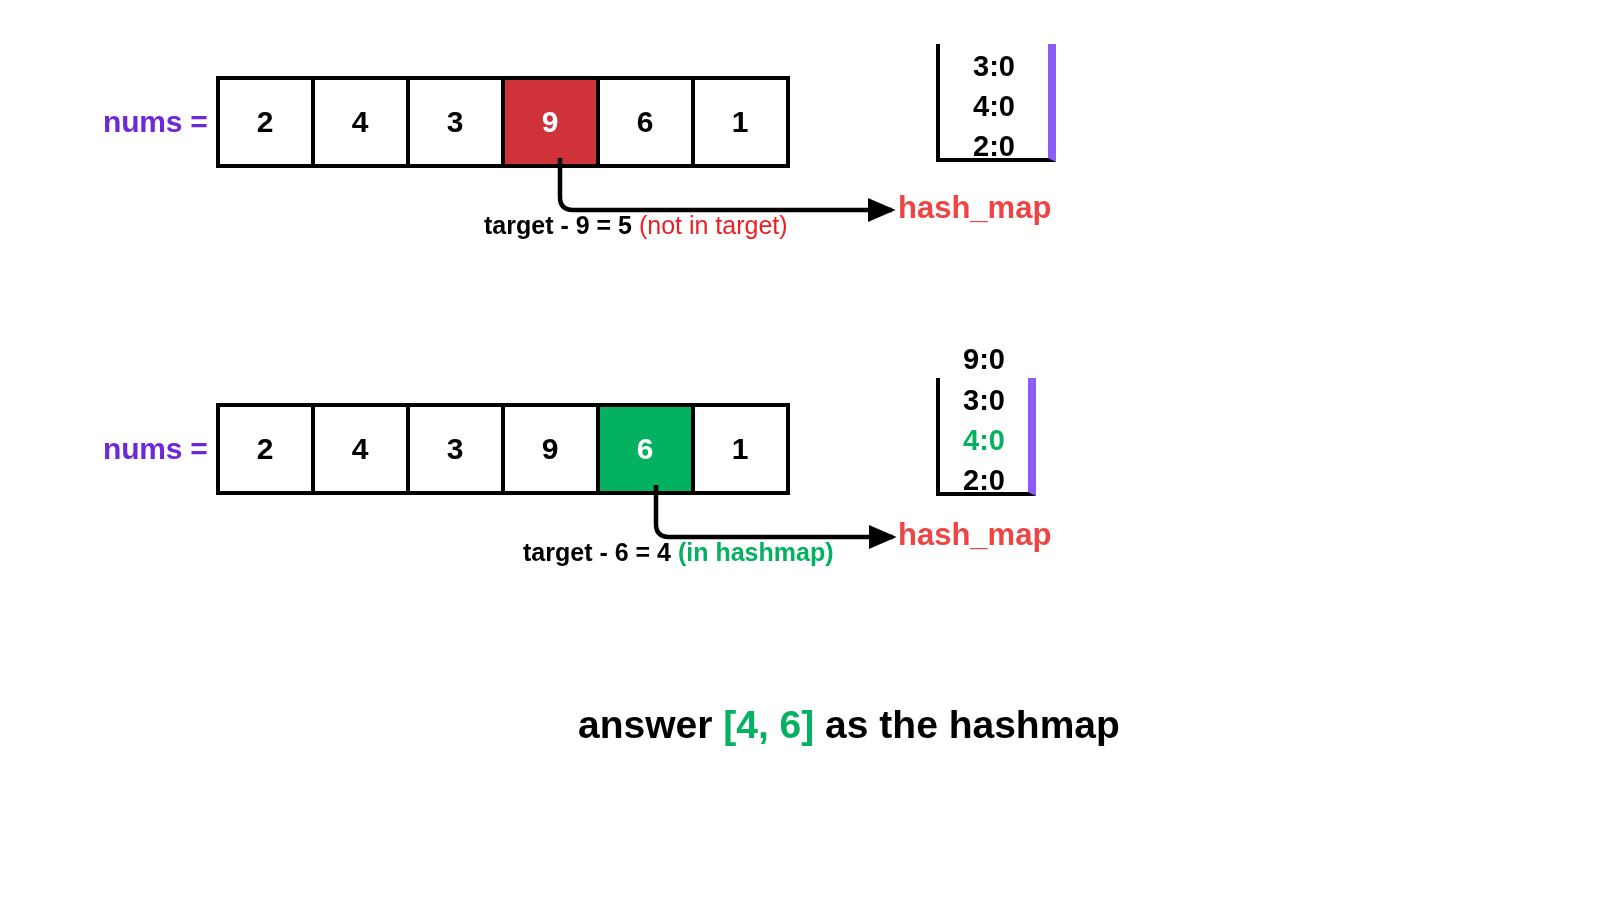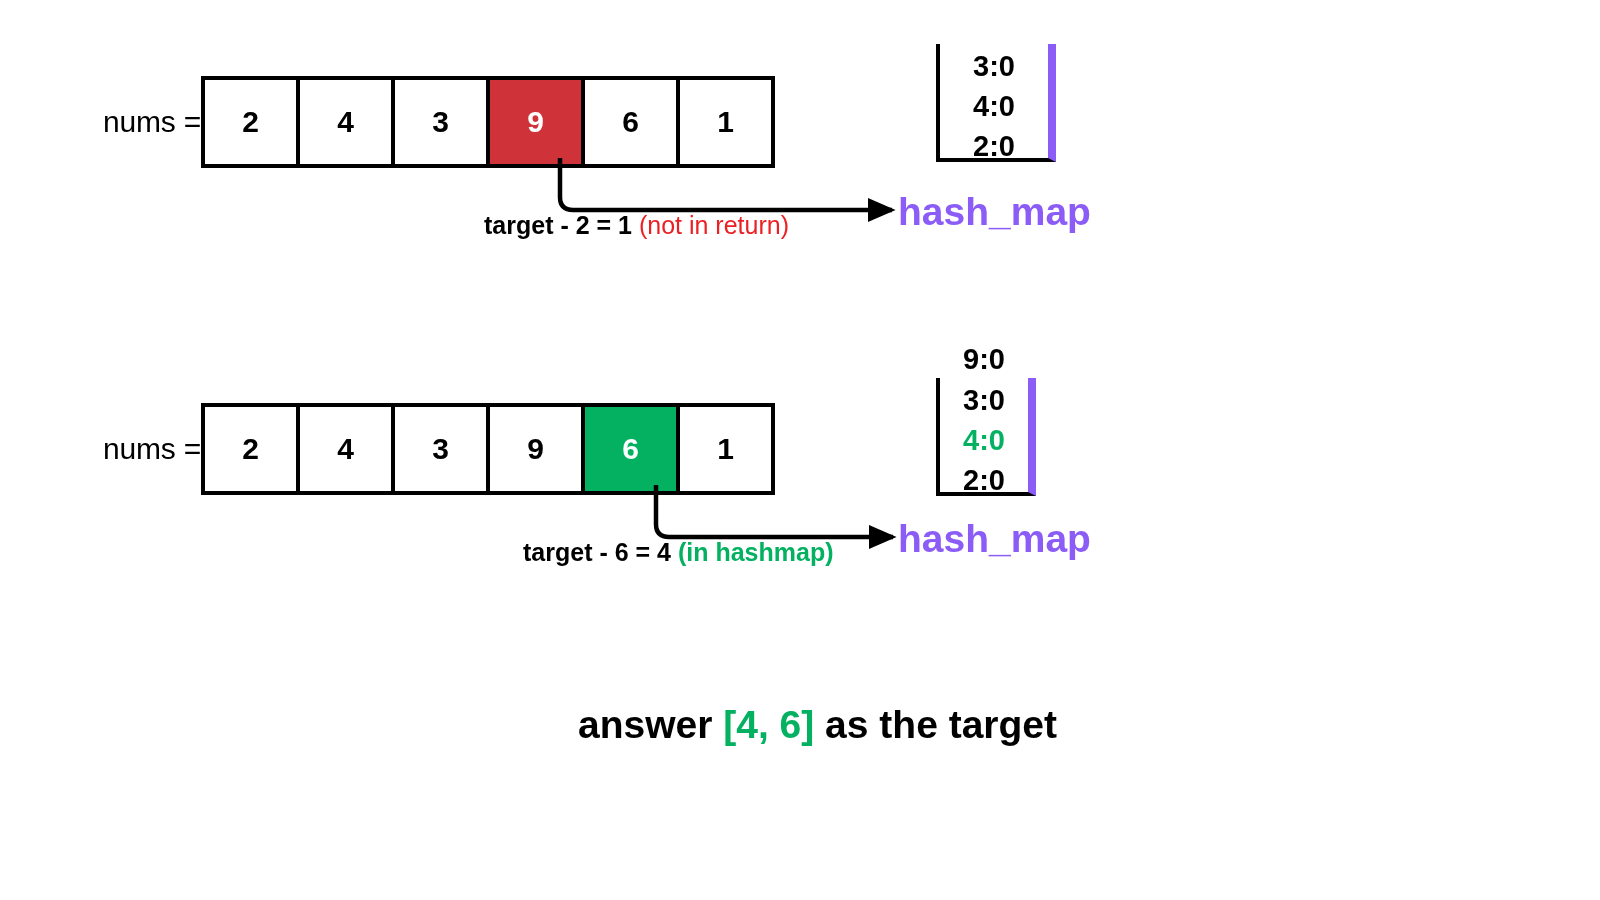--- a/index.html
+++ b/index.html
@@ -24,24 +24,25 @@
   }
 
   
   .array-row {
     position: absolute;
     display: flex;
     align-items: center;
   }
   .nums-label {
     font-size: 30px;
-    font-weight: 400;
+    font-weight: 700;
     letter-spacing: -0.2px;
     white-space: nowrap;
-    color: #000000;
+    margin-right: 8px;
+    color: #6d28d9;
   }
   .array-boxes {
     display: flex;
     border-left: 4px solid #000;
   }
   .cell {
     width: 91px;
     height: 84px;
     box-sizing: content-box;
     border-top: 4px solid #000;
@@ -98,24 +99,24 @@
     position: absolute;
     left: 0;
     right: 0;
     text-align: center;
     top: -39px;
   }
 
   
   .hashmap-name {
     position: absolute;
-    font-size: 39px;
-    font-weight: 700;
-    white-space: nowrap;
-    color: #8b5cf6;
+    font-size: 31px;
+    font-weight: 700;
+    white-space: nowrap;
+    color: #ef4444;
   }
 
   
   .connector {
     position: absolute;
     overflow: visible;
   }
 
   
   .caption {
@@ -170,21 +171,21 @@
   <svg class="connector" style="left:540px; top:158px;" width="370" height="62" viewBox="0 0 370 62">
     <defs>
       <marker id="arrowhead1" markerWidth="7" markerHeight="7" refX="5.4" refY="3" orient="auto" markerUnits="strokeWidth">
         <path d="M0,0.3 L6.2,3 L0,5.7 Z" fill="#000000"></path>
       </marker>
     </defs>
     <path d="M 20,0 L 20,39 Q 20,52 33,52 L 352,52" fill="none" stroke="#000000" stroke-width="4.5" stroke-linecap="butt" marker-end="url(#arrowhead1)"></path>
   </svg>
 
   <div class="caption" style="left:484px; top:211px;">
-    <span class="lhs">target - 2 = 1</span><span>&nbsp;</span><span class="note-red">(not in return)</span>
+    <span class="lhs">target - 9 = 5</span><span>&nbsp;</span><span class="note-red">(not in target)</span>
   </div>
 
   <div class="hashmap" style="left:936px; top:44px; width:120px; height:118px;">
     <span class="hm-entry">3:0</span>
     <span class="hm-entry">4:0</span>
     <span class="hm-entry">2:0</span>
   </div>
 
   <div class="hashmap-name" style="left:898px; top:190px;">hash_map</div>
 
@@ -216,16 +217,16 @@
   <div class="hashmap" style="left:936px; top:378px; width:100px; height:118px;">
     <span class="hm-entry overflow-top">9:0</span>
     <span class="hm-entry">3:0</span>
     <span class="hm-entry green">4:0</span>
     <span class="hm-entry">2:0</span>
   </div>
 
   <div class="hashmap-name" style="left:898px; top:517px;">hash_map</div>
 
   <div class="return-line" style="left:578px; top:703px;">
-    <span>answer </span><span class="pair">[4, 6]</span><span> as the target</span>
+    <span>answer </span><span class="pair">[4, 6]</span><span> as the hashmap</span>
   </div>
 
 </div>
 
 </body></html>

